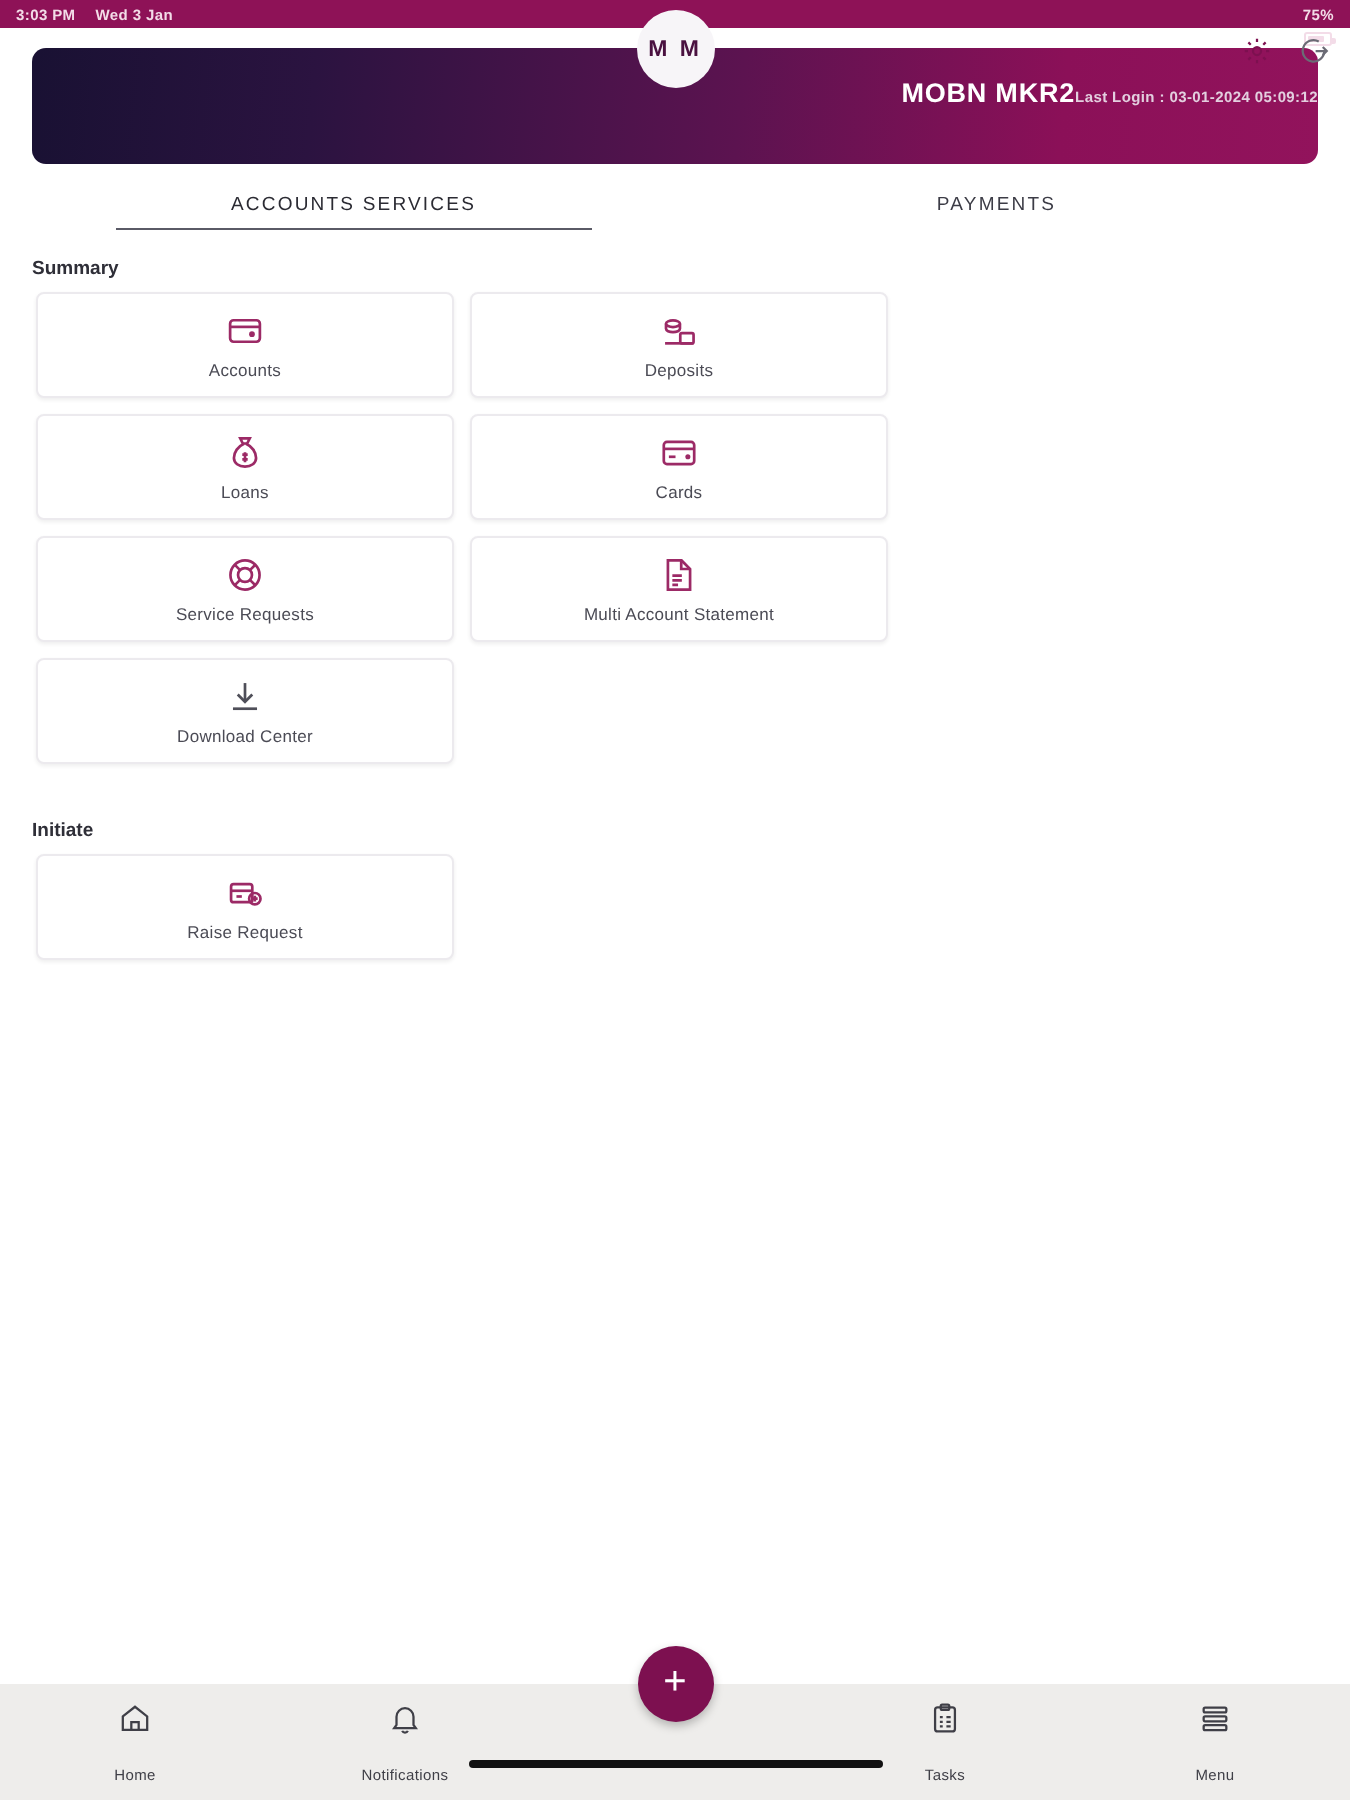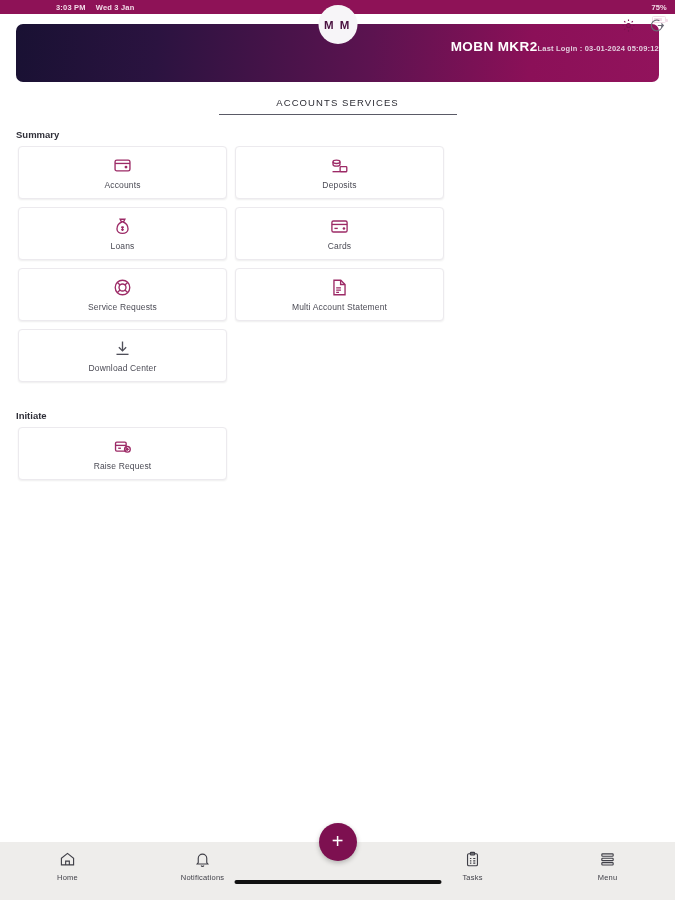--- a/index.html
+++ b/index.html
@@ -10,21 +10,21 @@
     overflow: hidden;
   }
   .app { position: relative; width: 675px; height: 900px; background: #fff; }
 
   
   .statusbar {
     height: 14px; background: #8e1257; color: #f3dce8;
     display: flex; align-items: center; justify-content: space-between;
     padding: 0 8px; font-size: 7.5px; font-weight: bold; letter-spacing: .2px;
   }
-  .sb-left { display: flex; gap: 10px; align-items: center; margin-left: 48px; }
+  .sb-left { display: flex; gap: 10px; align-items: center; }
   .sb-right { display: flex; gap: 4px; align-items: center; flex-direction: column; }
   .wifi-ico { width: 9px; height: 7px; display: inline-block; position: relative; }
   .wifi-ico::before{
     content:""; position:absolute; left:0; top:0; width:9px; height:9px;
     border:1.6px solid #f3dce8; border-radius:50%;
     clip-path: polygon(0 0, 100% 0, 100% 52%, 0 52%);
   }
   .wifi-ico::after{
     content:""; position:absolute; left:3px; top:3.2px; width:3px; height:3px;
     background:#f3dce8; border-radius:50%;
@@ -88,21 +88,21 @@
   .tile-ico svg { display: block; }
   .tile-label { font-size: 8.5px; color: #4b4b55; letter-spacing: .15px; }
 
   
   .bottomnav {
     position: absolute; left: 0; right: 0; bottom: 0; height: 58px;
     background: #eeedeb; display: flex; align-items: flex-start;
     padding-top: 9px;
   }
   .nav-item {
-    flex: 1; display: flex; flex-direction: column; align-items: center; gap: 5px;
+    flex: 1; display: flex; flex-direction: column; align-items: center; gap: 15px;
   }
   .nav-item.spacer { visibility: hidden; }
   .nav-label { font-size: 7.5px; color: #3f3f47; letter-spacing: .2px; }
   .nav-ico svg { display: block; }
   .fab {
     position: absolute; left: 50%; transform: translateX(-50%);
     top: -19px; width: 38px; height: 38px; border-radius: 50%;
     background: #7d1050; display: flex; align-items: center; justify-content: center;
     box-shadow: 0 2px 5px rgba(0,0,0,.25); z-index: 9;
   }
@@ -147,20 +147,21 @@
   <div class="hero-wrap">
     <div class="hero">
       <div class="avatar">M M</div>
       <div class="hero-name">MOBN MKR2</div>
       <div class="hero-login">Last Login : 03-01-2024 05:09:12</div>
     </div>
   </div>
 
   <div class="tabs">
     <div class="tab active">ACCOUNTS SERVICES</div>
+    <div class="tab">PAYMENTS</div>
   </div>
 
   <div class="section-title">Summary</div>
   <div class="grid">
 
     <div class="tile">
       <span class="tile-ico">
         <svg width="19" height="19" viewBox="0 0 24 24" fill="none" stroke="#9c2a66" stroke-width="1.7">
           <rect x="2.6" y="5.2" width="18.8" height="13.6" rx="2.2"></rect>
           <path d="M2.6 9.4h18.8"></path>

